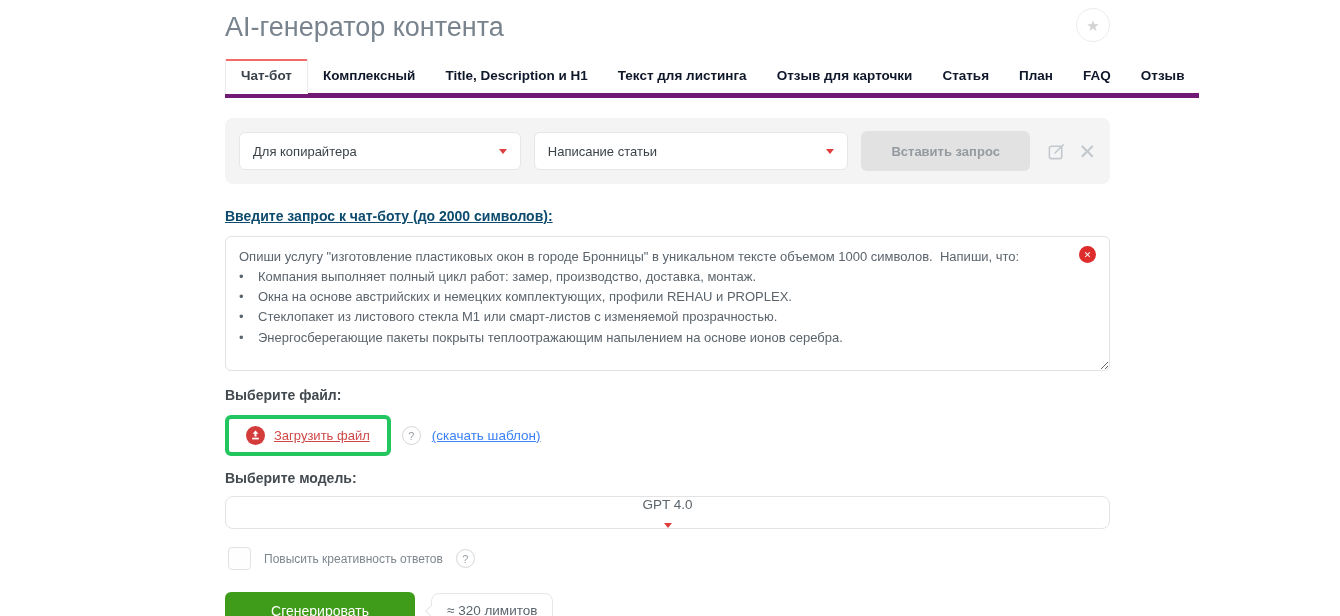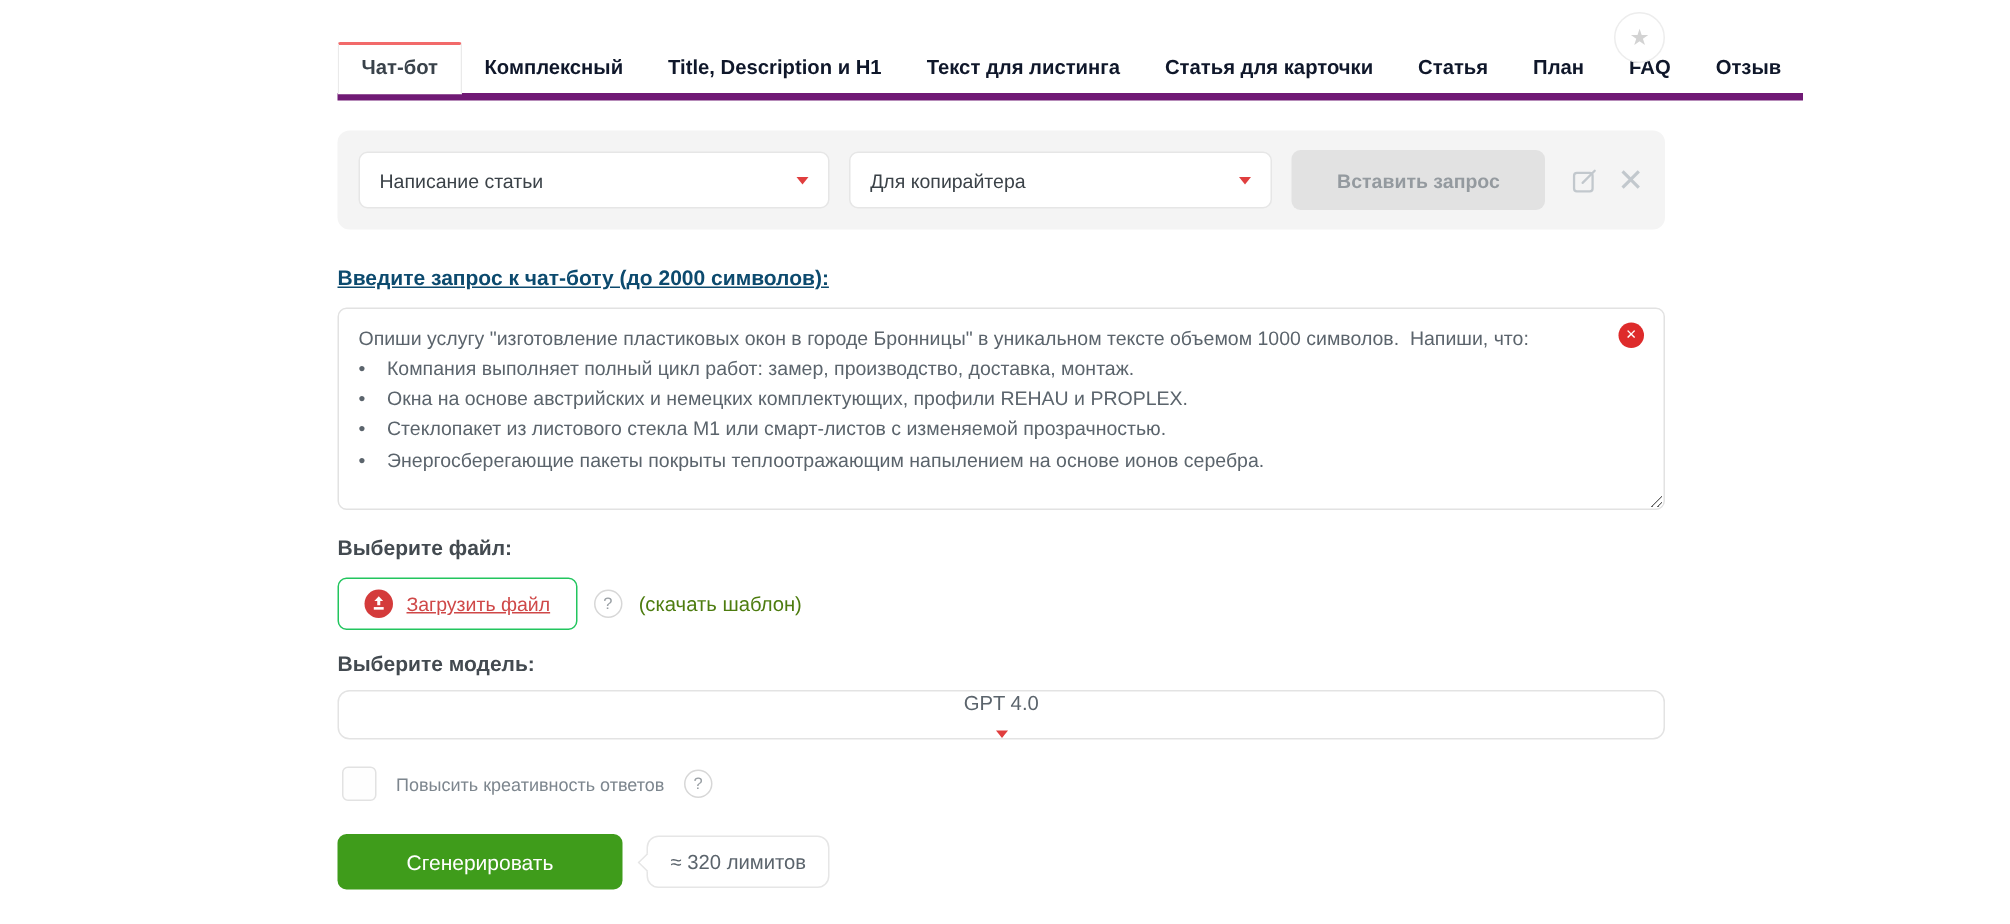--- a/index.html
+++ b/index.html
@@ -48,28 +48,28 @@
   .clear-btn { position: absolute; top: 10px; right: 14px; width: 17px; height: 17px;
     border-radius: 50%; background: #de2b2b; color: #fff; font-size: 9px; font-weight: 700;
     display: flex; align-items: center; justify-content: center; cursor: pointer; }
 
   .or-label { margin-top: 14px; font-size: 14.5px; font-weight: 700; color: #41474c; }
   .sub-label { margin-top: 12px; font-size: 14px; font-weight: 700; color: #434a50; }
 
   
   .upload-row { margin-top: 12px; display: flex; align-items: center; gap: 11px; }
   .upload-btn { display: inline-flex; align-items: center; gap: 9px; background: #fff;
-    border: 1px solid #22c55e; border-radius: 6px; padding: 7px 17px; cursor: pointer; }
+    border: 4px solid #22c55e; border-radius: 6px; padding: 7px 17px; cursor: pointer; }
   .upload-circle { width: 19px; height: 19px; border-radius: 50%; background: #d43b3b;
     display: flex; align-items: center; justify-content: center; }
   .upload-label { color: #cf4848; font-size: 13px; text-decoration: underline; }
   .help-circle { width: 19px; height: 19px; border-radius: 50%; border: 1px solid #d7d7d7;
     color: #9aa0a5; font-size: 11px; display: flex; align-items: center; justify-content: center;
     background: #fff; cursor: pointer; flex: 0 0 auto; }
-  .template-link { color: #4d7c0f; font-size: 13.5px; cursor: pointer; }
+  .template-link { color: #3b82f6; font-size: 13.5px; cursor: pointer; text-decoration: underline; }
 
   
   .model-select { margin-top: 10px; width: 100%; height: 33px; border: 1px solid #e3e3e3;
     border-radius: 8px; display: flex; align-items: center; justify-content: space-between;
     padding: 0 14px; color: #5b646c; font-size: 13.5px; cursor: pointer; background: #fff; flex-direction: column; }
 
   
   .check-row { margin-top: 18px; display: flex; align-items: center; gap: 13px; margin-left: 3px; }
   .checkbox { appearance: none; -webkit-appearance: none; width: 23px; height: 23px;
     border: 1px solid #e2e2e2; border-radius: 4px; background: #fefefe; cursor: pointer; }
@@ -84,44 +84,45 @@
     font-size: 13.5px; color: #5b646c; }
   .limits-chip::before { content: ""; position: absolute; left: -5px; top: 50%;
     width: 8px; height: 8px; background: #fff; transform: translateY(-50%) rotate(45deg);
     border-left: 1px solid #e6e6e6; border-bottom: 1px solid #e6e6e6; }
 </style>
 </head>
 <body>
 
 <div class="container">
 
+  <h1 class="page-title">AI-генератор контента</h1>
 
   <div class="fav-btn">
     <span class="glyph">★</span>
   </div>
 
   <div class="tabs">
     <div class="tab active">Чат-бот</div>
     <div class="tab">Комплексный</div>
     <div class="tab">Title, Description и H1</div>
     <div class="tab">Текст для листинга</div>
-    <div class="tab">Статья для карточки</div>
+    <div class="tab">Отзыв для карточки</div>
     <div class="tab">Статья</div>
     <div class="tab">План</div>
     <div class="tab">FAQ</div>
     <div class="tab">Отзыв</div>
   </div>
 
   <div class="filter-bar">
+    <div class="select-pill w1">
+      <span>Для копирайтера</span>
+      <span class="caret-red"></span>
+    </div>
     <div class="select-pill w2">
       <span>Написание статьи</span>
-      <span class="caret-red"></span>
-    </div>
-    <div class="select-pill w1">
-      <span>Для копирайтера</span>
       <span class="caret-red"></span>
     </div>
     <button class="insert-btn">Вставить запрос</button>
     <div class="bar-icons">
       <span class="icon-edit">
         <svg width="19" height="19" viewBox="0 0 20 20" fill="none" stroke="#c2c8cd" stroke-width="1.6" stroke-linecap="round">
           <rect x="2.5" y="4.5" width="13" height="13" rx="2"></rect>
           <path d="M8.5 11.5 L17 3"></path>
         </svg>
       </span>

